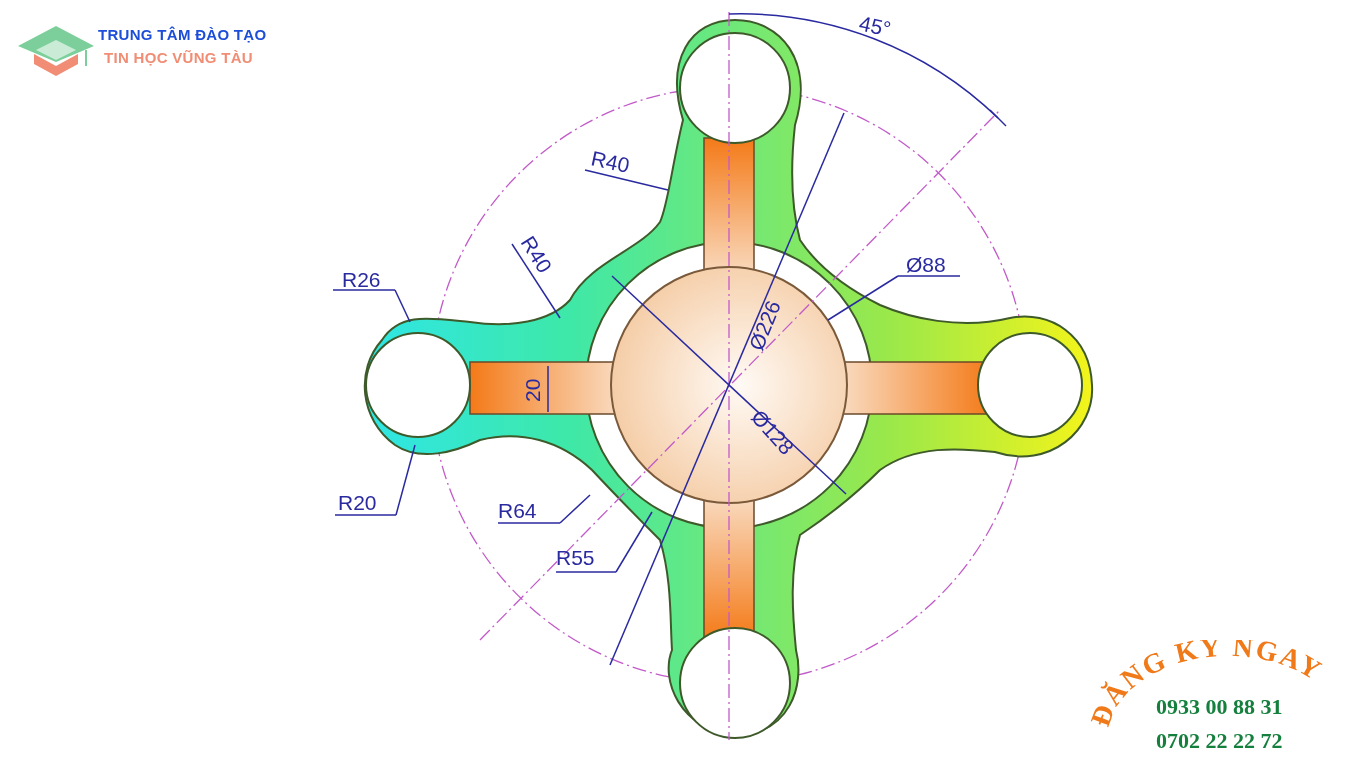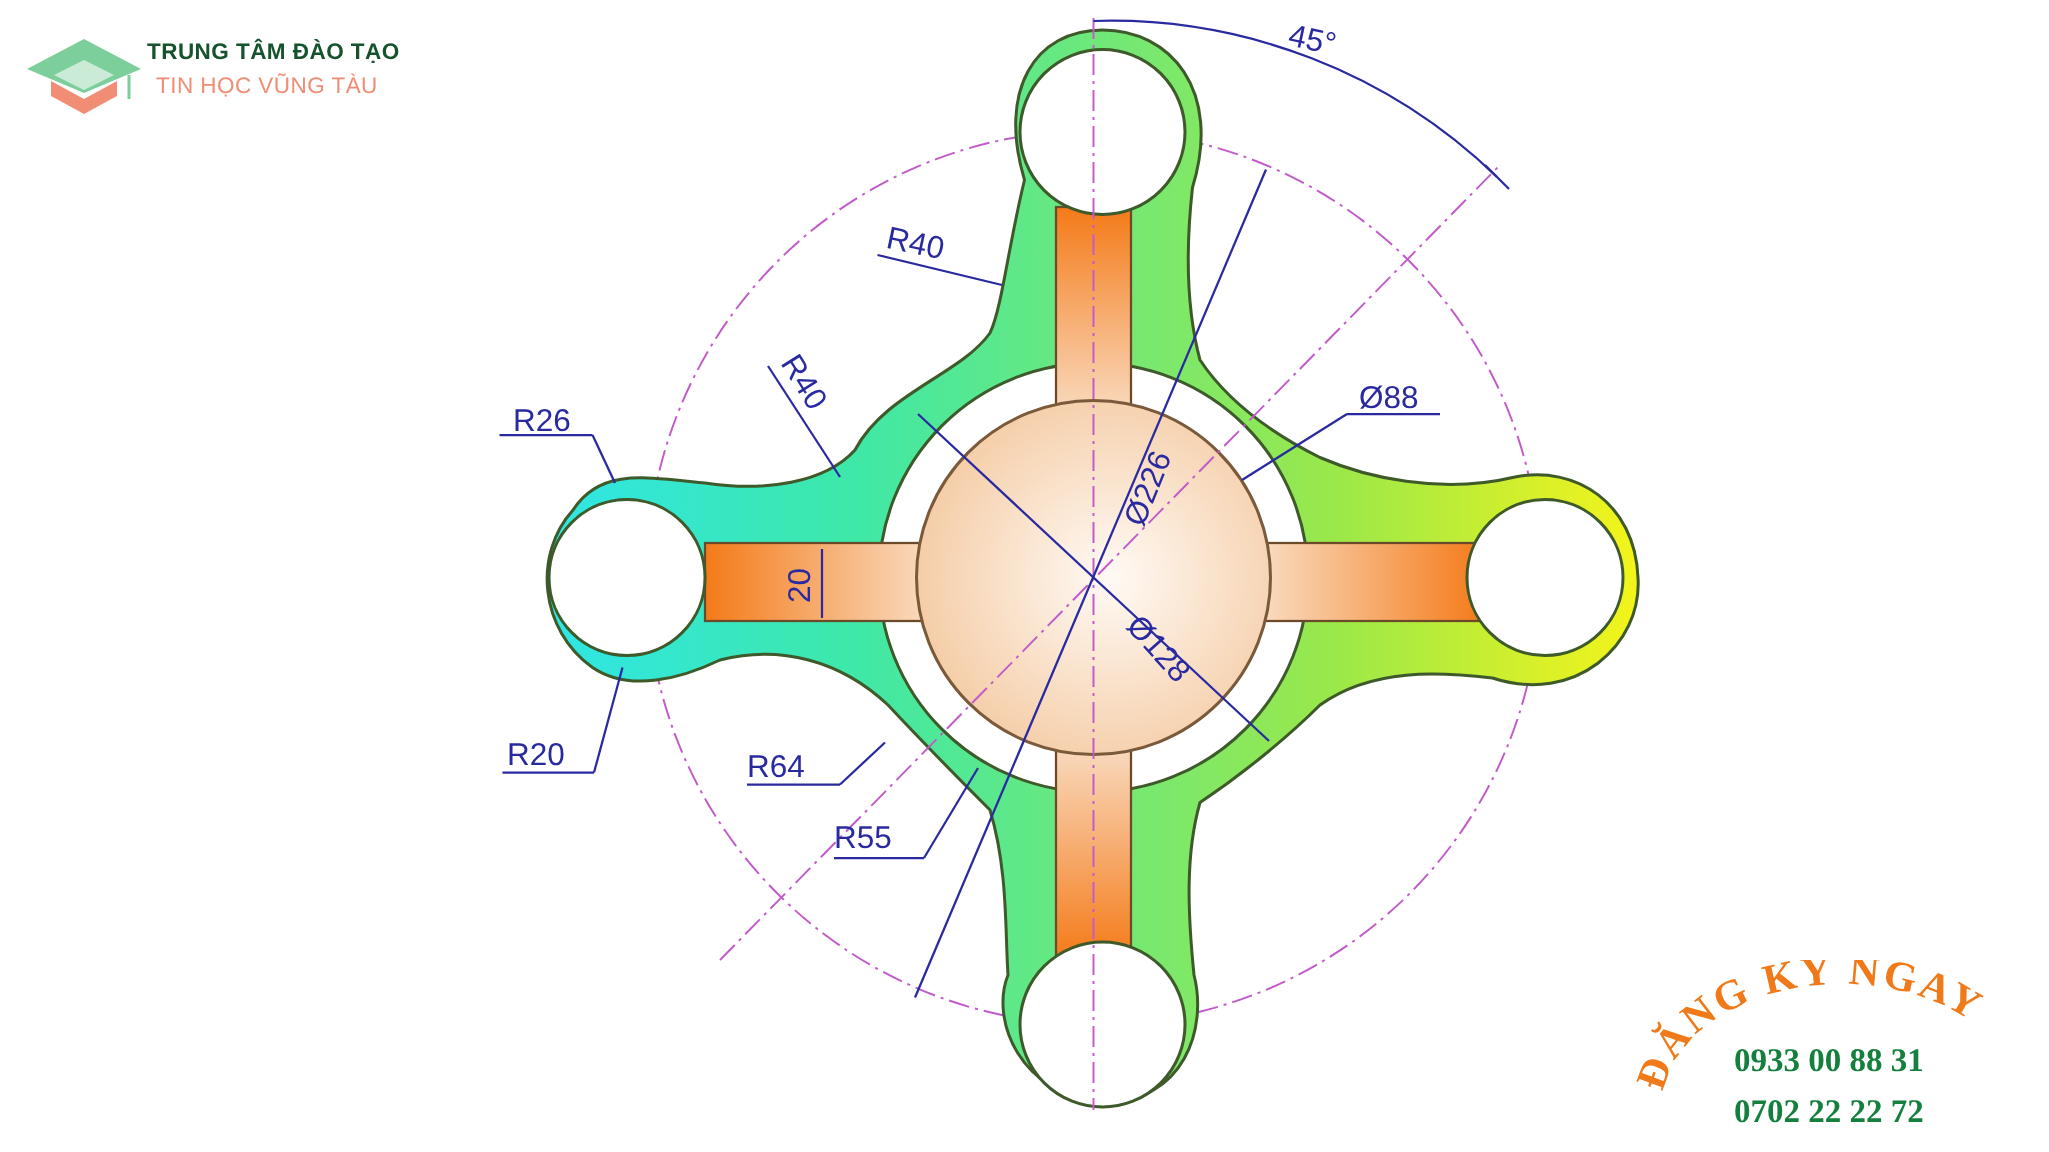--- a/index.html
+++ b/index.html
@@ -1,19 +1,19 @@
 <!DOCTYPE html>
 <html><head>
 <meta charset="utf-8">
 <style>
   html,body{margin:0;padding:0;background:#ffffff;}
   body{width:1366px;height:768px;position:relative;overflow:hidden;font-family:"Liberation Sans",sans-serif;}
   #logo{position:absolute;left:14px;top:20px;width:290px;height:60px;}
-  .logo-l1{position:absolute;left:84px;top:6px;font-weight:bold;font-size:15px;color:#14532d;letter-spacing:0.3px;white-space:nowrap;}
-  .logo-l2{position:absolute;left:90px;top:29px;font-weight:normal;font-size:15px;color:#f08d74;letter-spacing:0.3px;white-space:nowrap;}
+  .logo-l1{position:absolute;left:84px;top:6px;font-weight:bold;font-size:15px;color:#1d4ed8;letter-spacing:0.3px;white-space:nowrap;}
+  .logo-l2{position:absolute;left:90px;top:29px;font-weight:bold;font-size:15px;color:#f08d74;letter-spacing:0.3px;white-space:nowrap;}
   #drawing{position:absolute;left:0;top:0;width:1366px;height:768px;}
   .dim{font-family:"Liberation Sans",sans-serif;font-size:21px;fill:#2a2aa0;}
   #cta{position:absolute;left:1090px;top:640px;width:270px;height:128px;}
   .phone{position:absolute;left:66px;font-family:Liberation Serif, serif;font-weight:bold;font-size:22px;color:#15803d;white-space:nowrap;}
 </style>
 </head>
 <body>
 
 <div id="logo">
   <svg width="84" height="60" style="position:absolute;left:0;top:0;">

